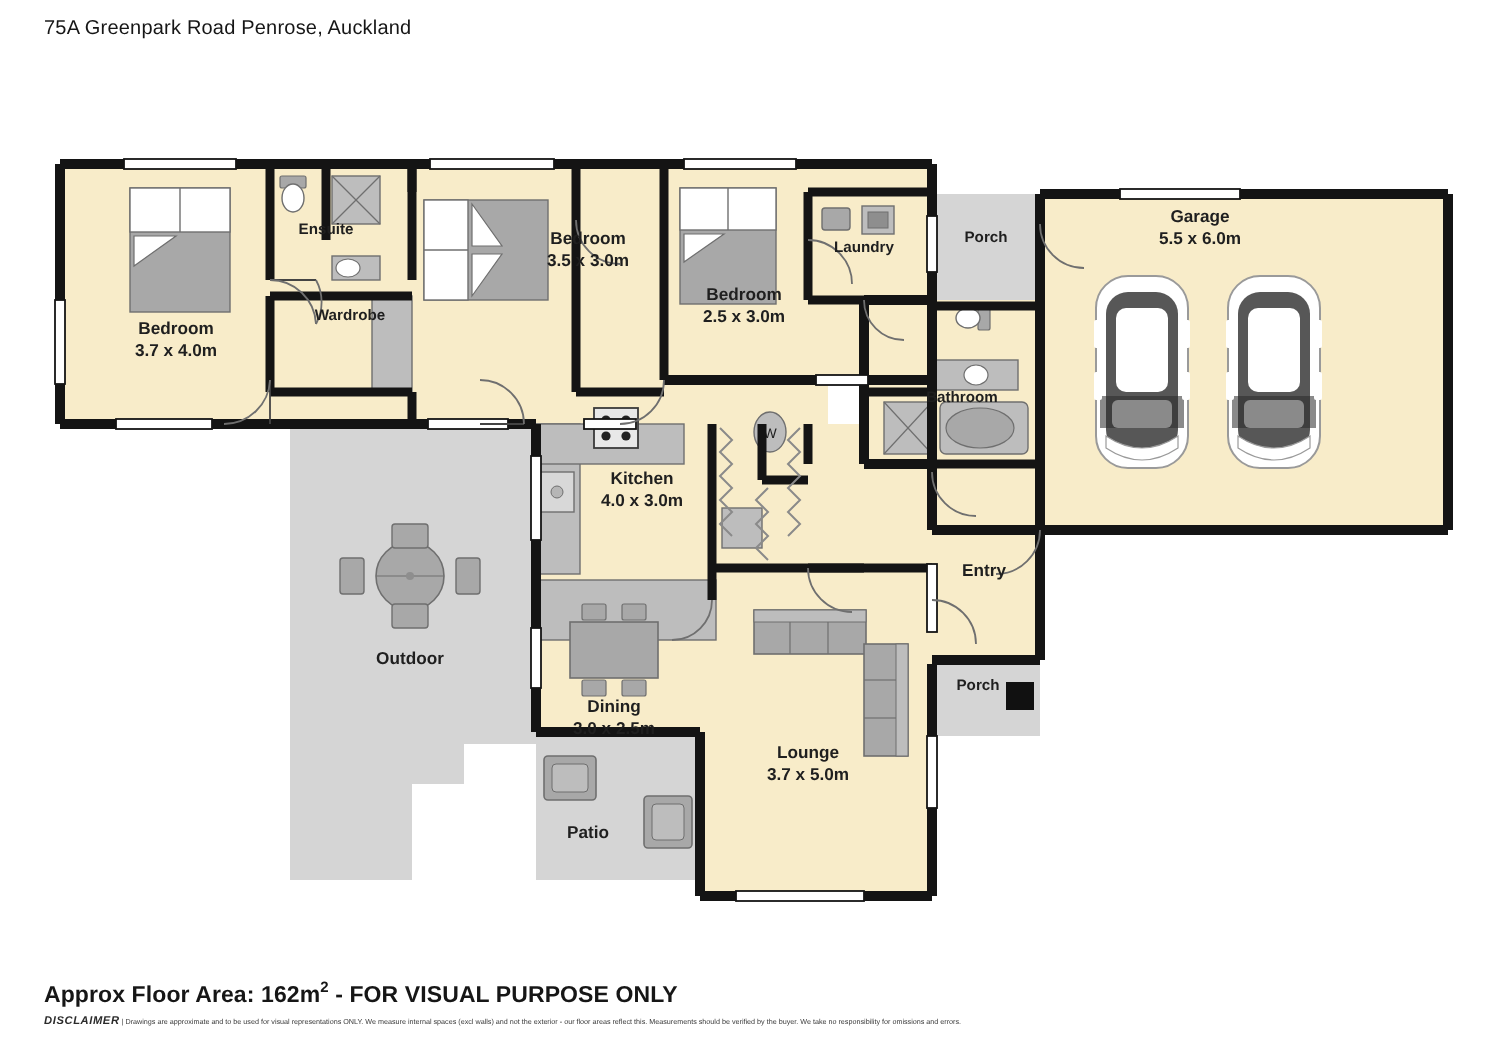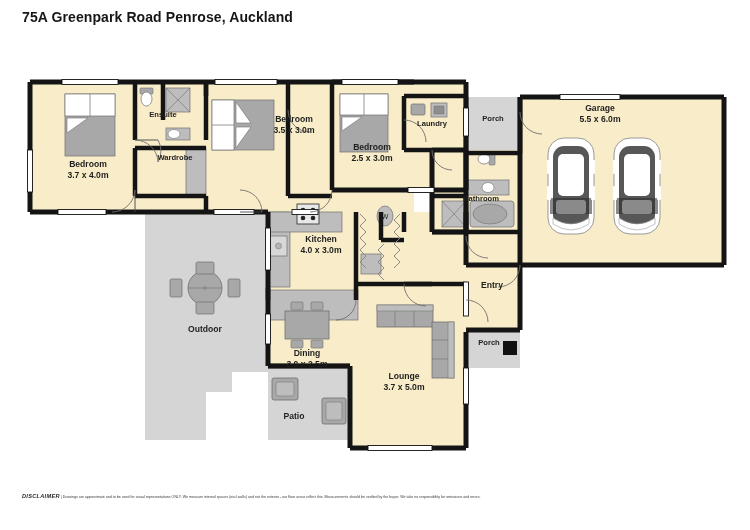--- a/index.html
+++ b/index.html
@@ -4,21 +4,21 @@
 <title>Floor Plan</title>
 <style>
   html,body{margin:0;padding:0;background:#ffffff;}
   body{
     width:750px;height:530px;position:relative;overflow:hidden;
     font-family:"Liberation Sans", sans-serif;
     color:#1a1a1a;
   }
   #plan-title{
     position:absolute;left:22px;top:9px;
-    font-size:14px;font-weight:bold;letter-spacing:.1px;color:#161616;text-align:center;
+    font-size:10px;font-weight:normal;letter-spacing:.1px;color:#161616;text-align:center;
   }
   #floorplan{position:absolute;left:0;top:0;width:750px;height:530px;}
   #footer{position:absolute;left:22px;top:489px;width:700px;}
   #footer .area-line{font-size:11.5px;font-weight:bold;color:#161616;letter-spacing:.05px;}
   #footer .area-line .sup{font-size:7.5px;vertical-align:super;}
   #footer .disc{margin-top:3px;font-size:3.6px;line-height:1.5;color:#3a3a3a;max-width:700px;}
   #footer .disc .dw{font-style:italic;font-weight:bold;font-size:5.6px;letter-spacing:.3px;color:#2b2b2b;}
   svg text{font-family:"Liberation Sans", sans-serif;fill:#1f1f1f;}
   .rmlabel{font-size:8.6px;font-weight:bold;text-anchor:middle;}
   .rmdim{font-size:8.6px;font-weight:bold;text-anchor:middle;}
@@ -347,17 +347,20 @@
 
     <text class="rmlabel" x="294" y="419">Patio</text>
 
     <text class="rmlabel" x="492" y="288">Entry</text>
     <text class="rmsmall" x="489" y="345">Porch</text>
   </g>
 
 </svg>
 
 <div id="footer">
+  <div class="area-line">
+    <span>Approx Floor Area: 162m</span><span class="sup">2</span><span> - FOR VISUAL PURPOSE ONLY</span>
+  </div>
   <div class="disc">
     <span class="dw">DISCLAIMER</span>
     <span>| Drawings are approximate and to be used for visual representations ONLY. We measure internal spaces (excl walls) and not the exterior - our floor areas reflect this. Measurements should be verified by the buyer. We take no responsibility for omissions and errors.</span>
   </div>
 </div>
 
 </body></html>

